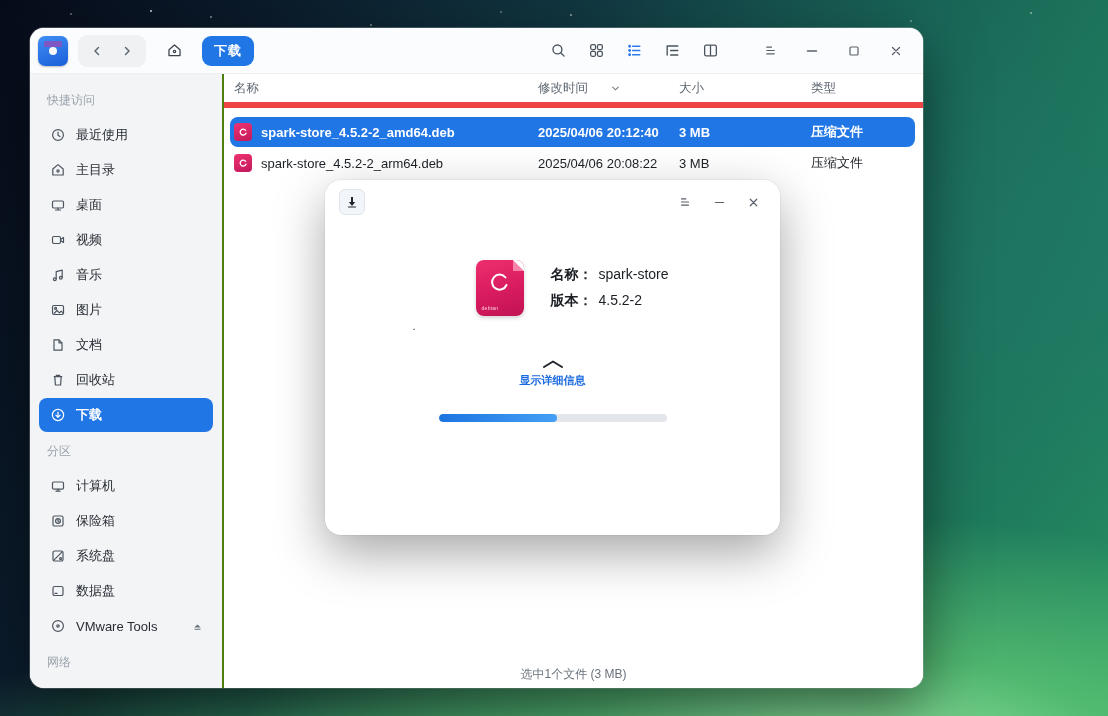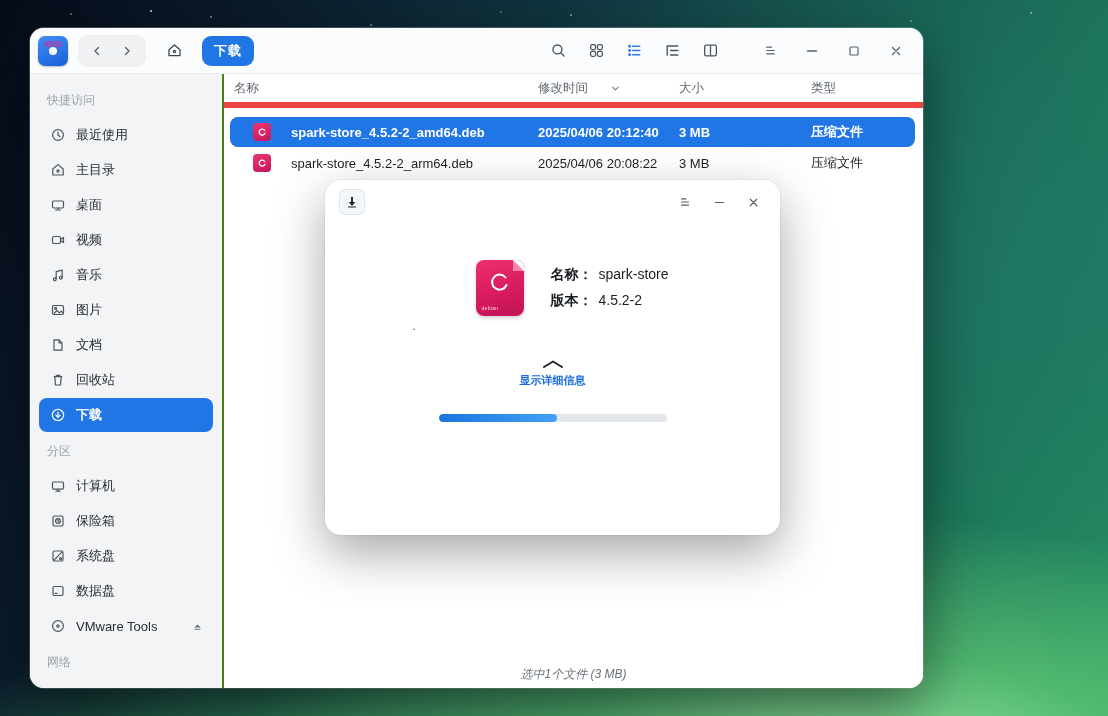--- a/index.html
+++ b/index.html
@@ -77,26 +77,26 @@
   .col-mod  { width:141px; flex:0 0 141px; display:flex; align-items:center; gap:22px; }
   .col-size { width:132px; flex:0 0 132px; }
   .col-type { width:112px; flex:0 0 112px; }
   .sort-chevron { color:#7b848d; display:flex; }
   .rows { padding-top:8px; }
   .file-row {
     display:flex; align-items:center; height:30px; margin:1px 8px 1px 6px; border-radius:8px;
     font-size:13px; color:#1d2126; cursor:pointer;
   }
   .file-row.selected { background:#2176e6; color:#fff; font-weight:bold; }
-  .fr-name { flex:1; display:flex; align-items:center; gap:20px; padding-left:23px; min-width:0; }
+  .fr-name { flex:1; display:flex; align-items:center; gap:9px; padding-left:4px; min-width:0; }
   .fr-mod { width:141px; flex:0 0 141px; }
   .fr-size { width:132px; flex:0 0 132px; }
   .fr-type { width:104px; flex:0 0 104px; }
   .deb-icon { width:18px; height:18px; border-radius:4px; background:linear-gradient(160deg,#ef3372,#c2185b); display:flex; align-items:center; justify-content:center; flex:0 0 18px; }
-  .statusbar { margin-top:auto; height:28px; flex:0 0 28px; display:flex; align-items:center; justify-content:center; font-size:12px; color:#6a737c;font-style:italic; }
+  .statusbar { margin-top:auto; height:28px; flex:0 0 28px; display:flex; align-items:center; justify-content:center; font-size:12px; color:#6a737c; }
 
   
   .dialog {
     position:absolute; left:325px; top:180px; width:455px; height:355px;
     background:#fff; border-radius:16px; box-shadow:0 18px 50px rgba(0,0,0,.35), 0 0 0 1px rgba(0,0,0,.04);
     display:flex; flex-direction:column;
   }
   .dlg-titlebar { height:44px; flex:0 0 44px; display:flex; align-items:center; padding:0 10px 0 14px; }
   .dlg-app-icon {
     width:26px; height:26px; border-radius:6px; background:#f2f5f9; border:1px solid #dfe3e8;

